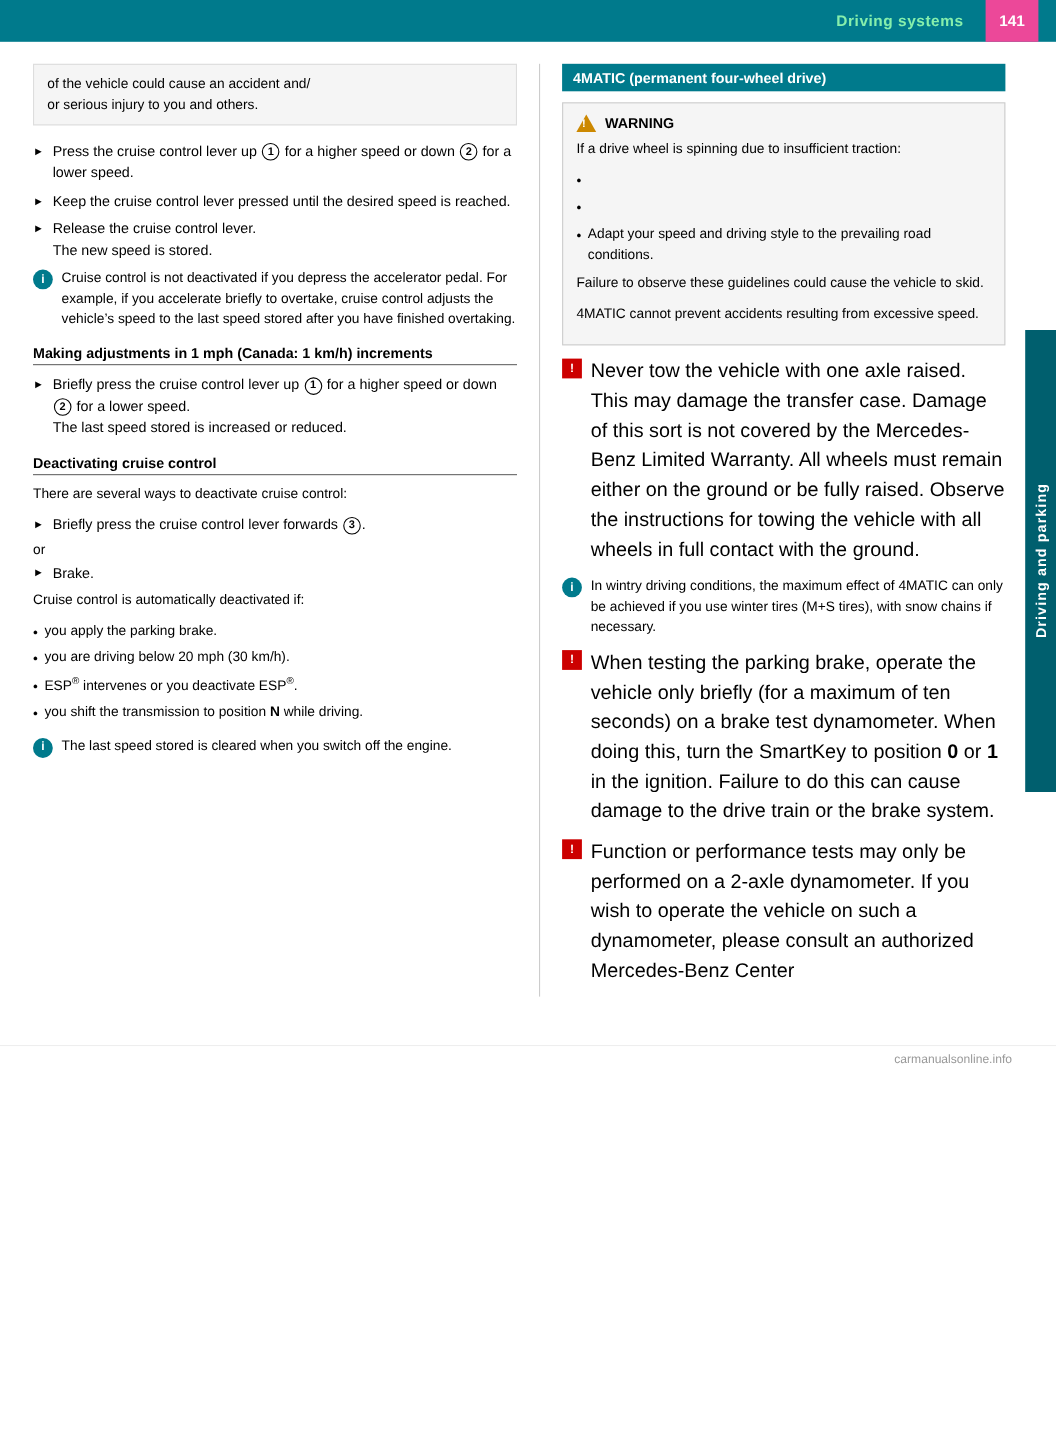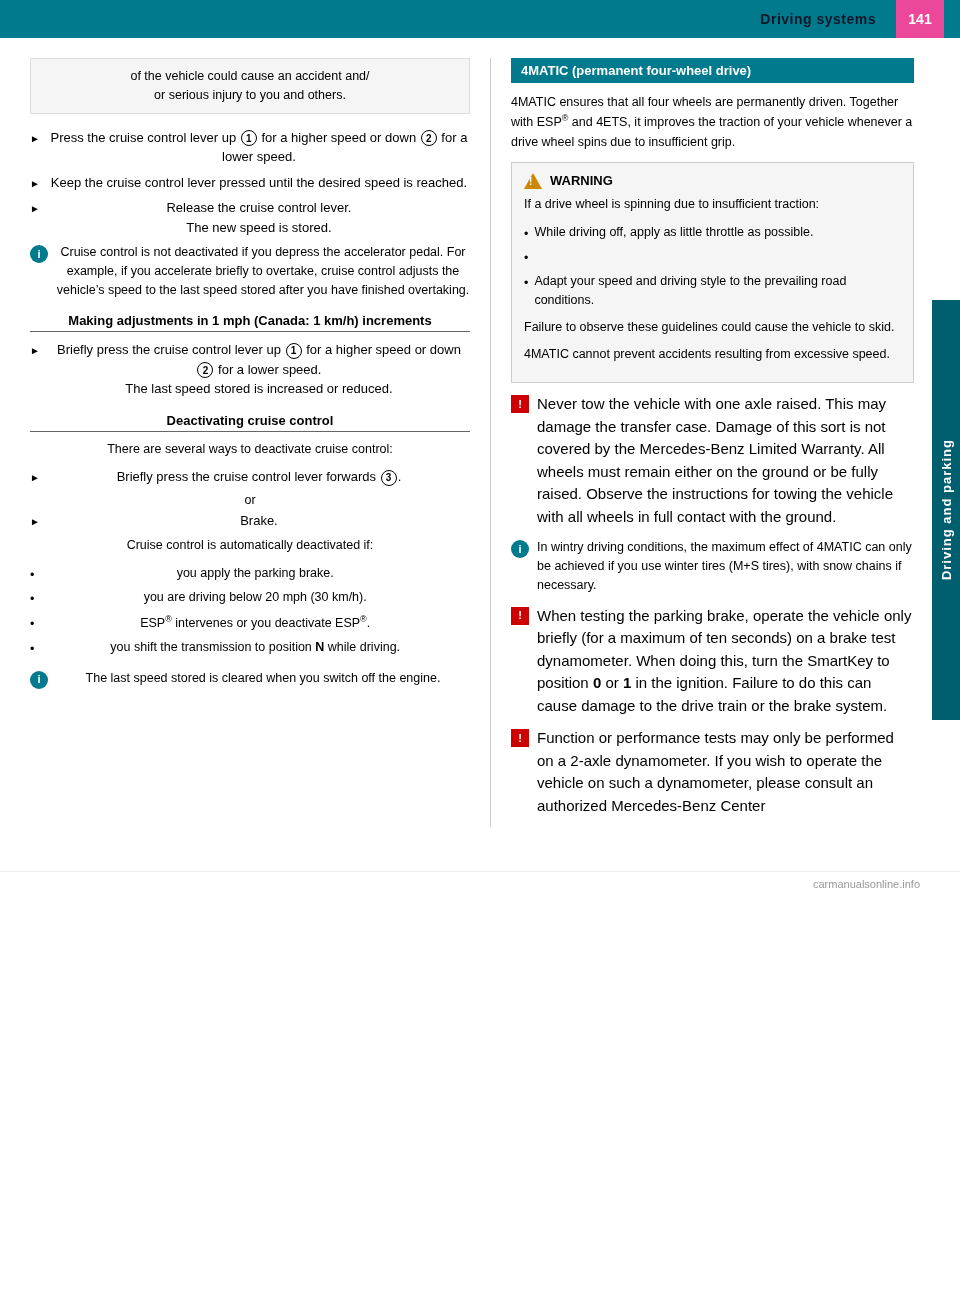--- a/index.html
+++ b/index.html
@@ -16,21 +16,21 @@
     
     .header-bar {
       background: #007A8C;
       height: 38px;
       display: flex;
       align-items: center;
       justify-content: flex-end;
       padding-right: 16px;
     }
     .header-bar .chapter-title {
-      color: #0f172a;
+      color: #86efac;
       font-size: 14px;
       font-weight: bold;
       letter-spacing: 0.5px;
       margin-right: 20px;
     }
     .header-bar .page-number {
       color: #fff;
       font-size: 14px;
       font-weight: bold;
       background: #ec4899;
@@ -70,21 +70,20 @@
     .content-wrapper {
       display: flex;
       padding: 20px 0 20px 0;
       padding-right: 36px;
     }
 
     
     .left-col {
       flex: 0 0 490px;
       padding: 0 20px 0 30px;
-      text-align: center;
     }
 
     
     .right-col {
       flex: 1;
       padding: 0 10px 0 20px;
       border-left: 1px solid #ccc;
     }
 
     
@@ -157,21 +156,21 @@
       font-size: 11px;
       font-weight: bold;
       display: flex;
       align-items: center;
       justify-content: center;
       margin-right: 8px;
       margin-top: 2px;
     }
     .warn-text {
       flex: 1;
-      font-size: 15px;
+      font-size: 18px;
     }
 
     
     .section-heading {
       font-size: 13px;
       font-weight: bold;
       border-bottom: 1px solid #666;
       margin: 14px 0 8px 0;
       padding-bottom: 3px;
     }
@@ -369,33 +368,29 @@
       <span class="info-icon">i</span>
       <span class="info-text">The last speed stored is cleared when you switch off the engine.</span>
     </div>
 
   </div>
 
   <div class="right-col">
 
     <div class="fourmatic-header">4MATIC (permanent four-wheel drive)</div>
 
-    <p class="body-text">
-      4MATIC ensures that all four wheels are permanently driven. Together with ESP<sup>®</sup> and 4ETS, it improves the traction of your vehicle whenever a drive wheel spins due to insufficient grip.
-    </p>
 
     <div class="warning-box">
       <div class="warning-box-title">
         <span class="warning-triangle"></span>
         <span>WARNING</span>
       </div>
       <p class="body-text">If a drive wheel is spinning due to insufficient traction:</p>
       <div class="dot-item">
         <span class="dot-bullet">•</span>
-        <span class="dot-text">While driving off, apply as little throttle as possible.</span>
       </div>
       <div class="dot-item">
         <span class="dot-bullet">•</span>
       </div>
       <div class="dot-item">
         <span class="dot-bullet">•</span>
         <span class="dot-text">Adapt your speed and driving style to the prevailing road conditions.</span>
       </div>
       <p class="body-text" style="margin-top:8px;">Failure to observe these guidelines could cause the vehicle to skid.</p>
       <p class="body-text">4MATIC cannot prevent accidents resulting from excessive speed.</p>

